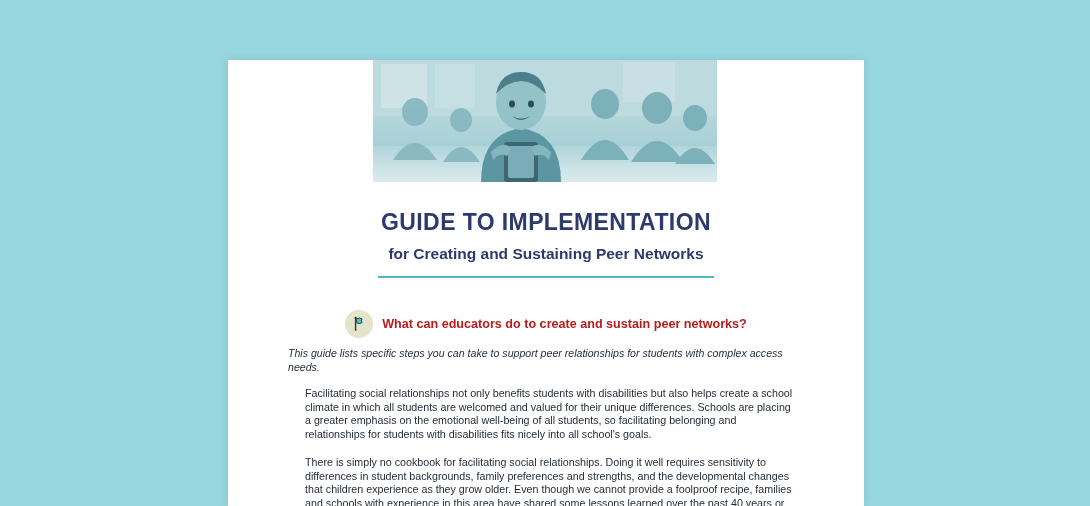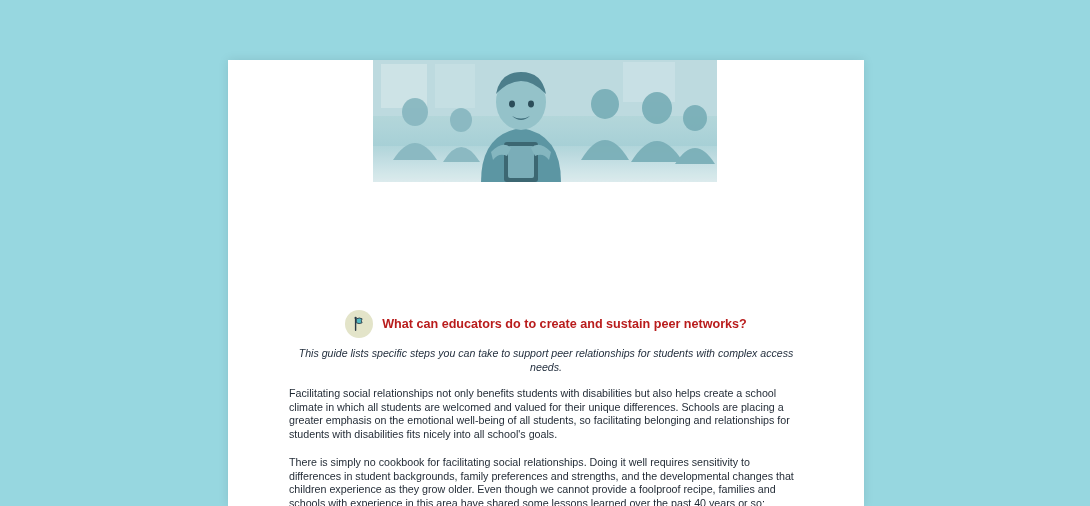--- a/index.html
+++ b/index.html
@@ -105,36 +105,36 @@
     font-weight: bold;
     color: #b91c1c;
     white-space: nowrap;
   }
   
   .lede {
     position: absolute;
     left: 60px;
     top: 287px;
     width: 516px;
-    text-align: center;
+    text-align: left;
     font-family: "Liberation Sans", sans-serif;
     font-style: italic;
     font-size: 10.6px;
     color: #24303f;
     line-height: 1.3;
   }
   
   .body-copy {
     position: absolute;
     left: 61px;
     top: 327px;
     width: 510px;
   }
   .body-copy p {
-    margin: 0 0 15px 0;
+    margin: 0 0 15px 16px;
     font-family: "Liberation Sans", sans-serif;
     font-size: 10.7px;
     line-height: 1.27;
     color: #1f2833;
     text-align: left;
   }
 </style>
 </head>
 <body>
 
@@ -193,20 +193,25 @@
             <rect x="135" y="86" width="26" height="32" rx="2" fill="#7fb0ba"></rect>
 
             <path d="M118 92 q12 -12 20 -4 l-4 8 q-8 -4 -14 4 z" fill="#8ab9c2"></path>
             <path d="M178 92 q-12 -12 -20 -4 l4 8 q8 -4 14 4 z" fill="#8ab9c2"></path>
           </g>
 
           <rect x="0" y="0" width="344" height="122" fill="#2f8c9c" opacity="0.06"></rect>
         </svg>
       </div>
 
+      <div class="title-block">
+        <h1 class="doc-title">GUIDE TO IMPLEMENTATION</h1>
+        <h2 class="doc-subtitle">for Creating and Sustaining Peer Networks</h2>
+        <div class="title-rule"></div>
+      </div>
 
       <div class="section-head">
         <span class="badge">
           <svg width="18" height="18" viewBox="0 0 18 18" xmlns="http://www.w3.org/2000/svg" aria-hidden="true">
             <circle cx="9" cy="9" r="8.5" fill="#e3e4c9"></circle>
             <path d="M5.6 3 L5.6 15.2" stroke="#2b3a45" stroke-width="1.4" stroke-linecap="round" fill="none"></path>
             <path d="M6.3 3.8 q3.2 -1.6 5.8 0 q-1.6 2 0 4 q-3 1.6 -5.8 0 z" fill="#4fb9c4" stroke="#2b3a45" stroke-width="0.9" stroke-linejoin="round"></path>
             <circle cx="5.6" cy="2.9" r="1.1" fill="#2b3a45"></circle>
           </svg>
         </span>

